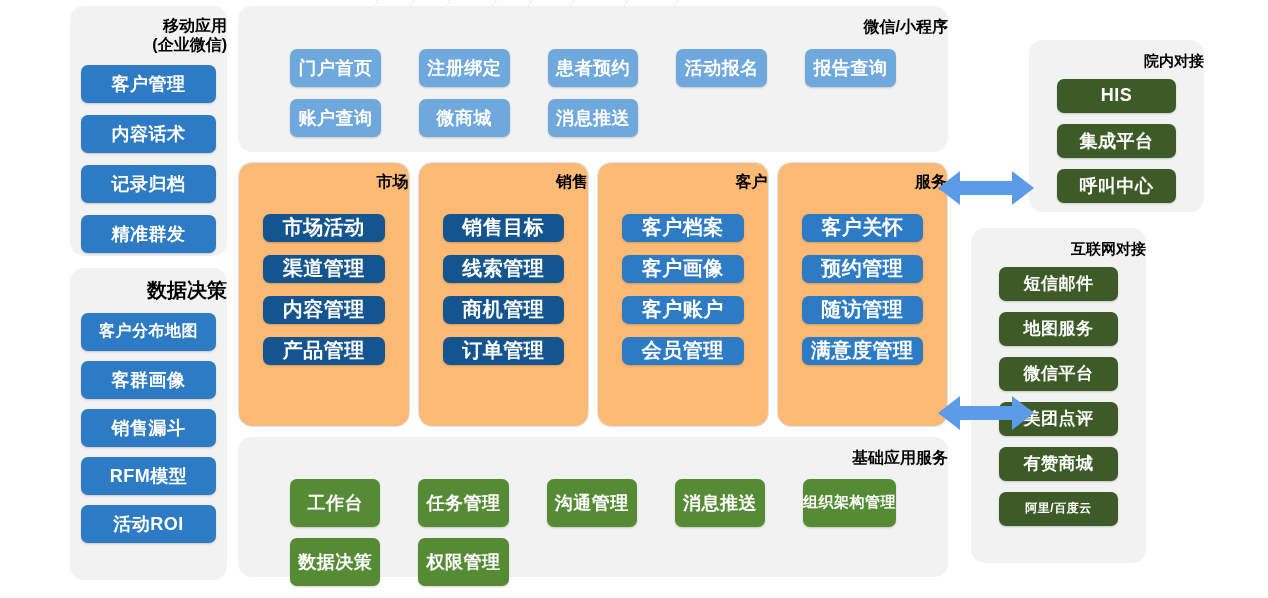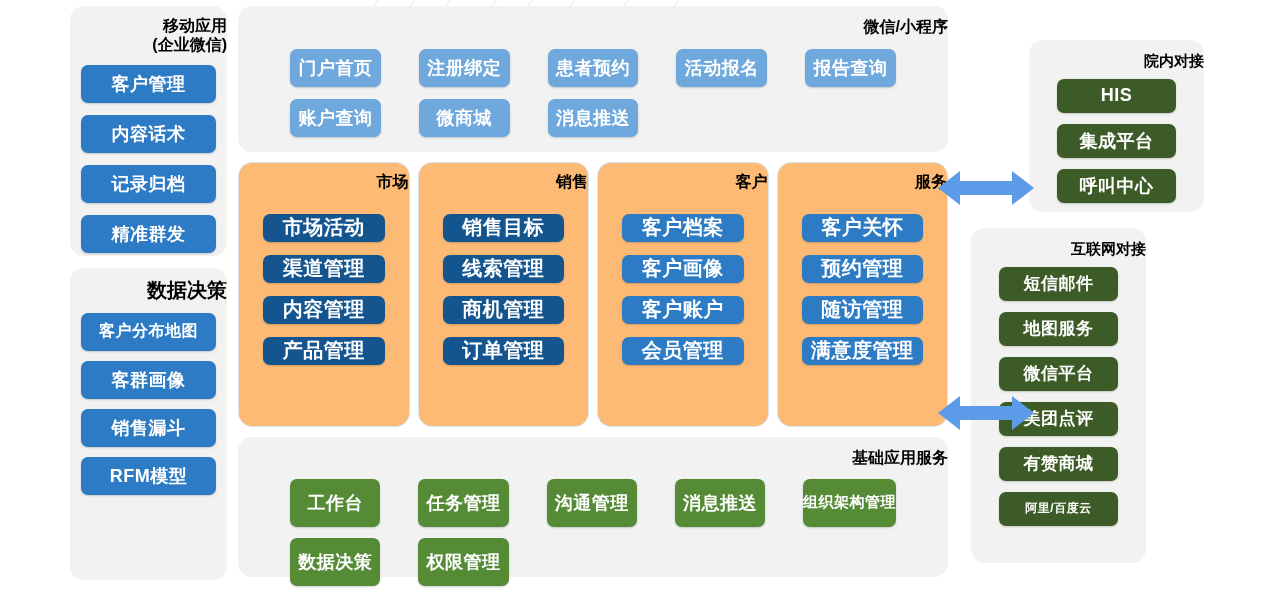--- a/index.html
+++ b/index.html
@@ -146,20 +146,21 @@
     </div>
   </div>
 
   <div class="panel" id="panel-data">
     <div class="panel-title">数据决策</div>
     <div class="btns">
       <div class="pill blue-mid small">客户分布地图</div>
       <div class="pill blue-mid">客群画像</div>
       <div class="pill blue-mid">销售漏斗</div>
       <div class="pill blue-mid">RFM模型</div>
+      <div class="pill blue-mid">活动ROI</div>
     </div>
   </div>
 
   <div class="panel" id="panel-wechat">
     <div class="panel-title">微信/小程序</div>
     <div class="grid4">
       <div class="pill blue-light">门户首页</div>
       <div class="pill blue-light">注册绑定</div>
       <div class="pill blue-light">患者预约</div>
       <div class="pill blue-light">活动报名</div>

